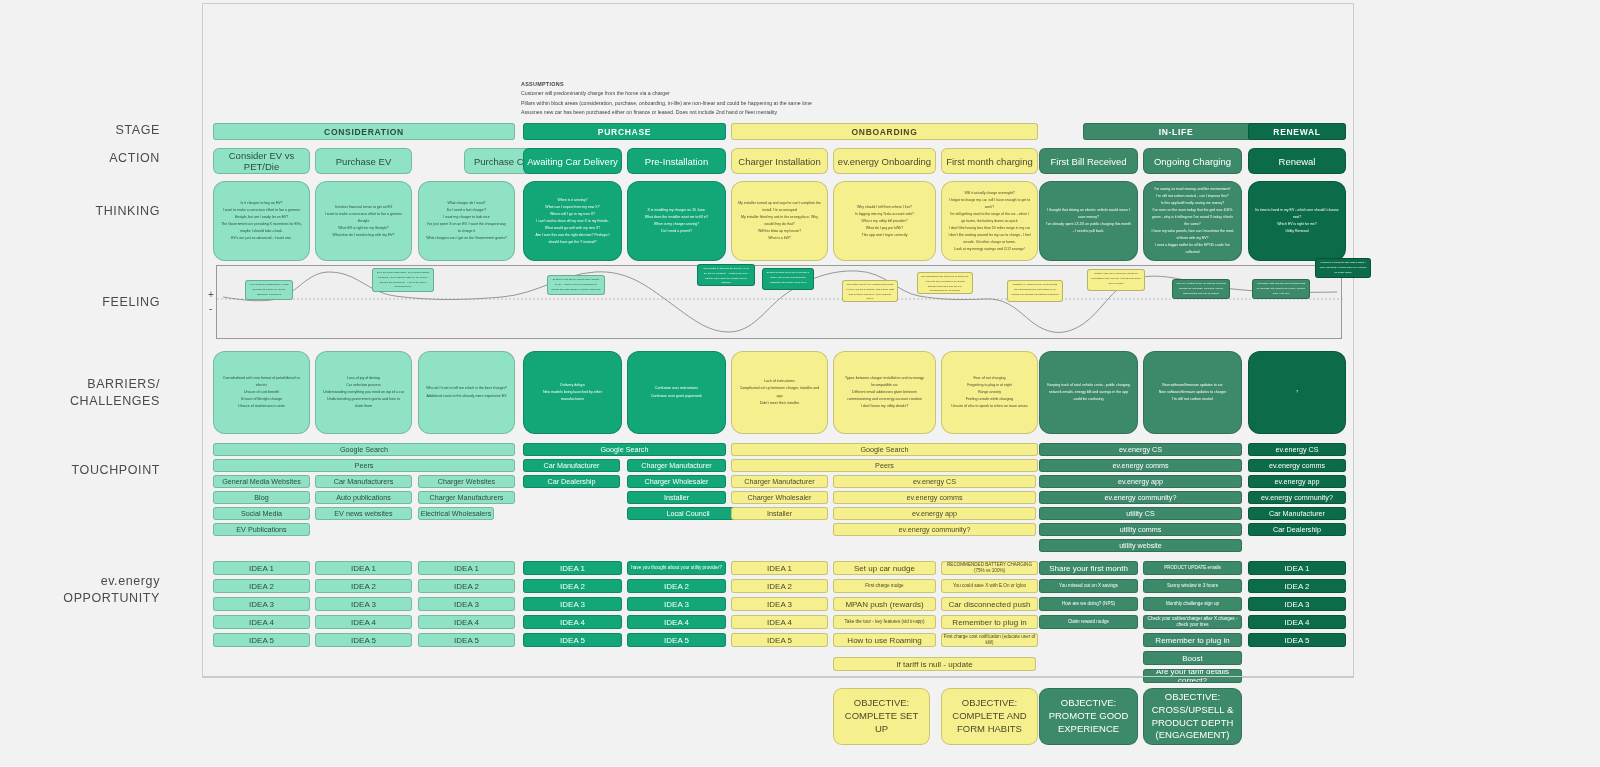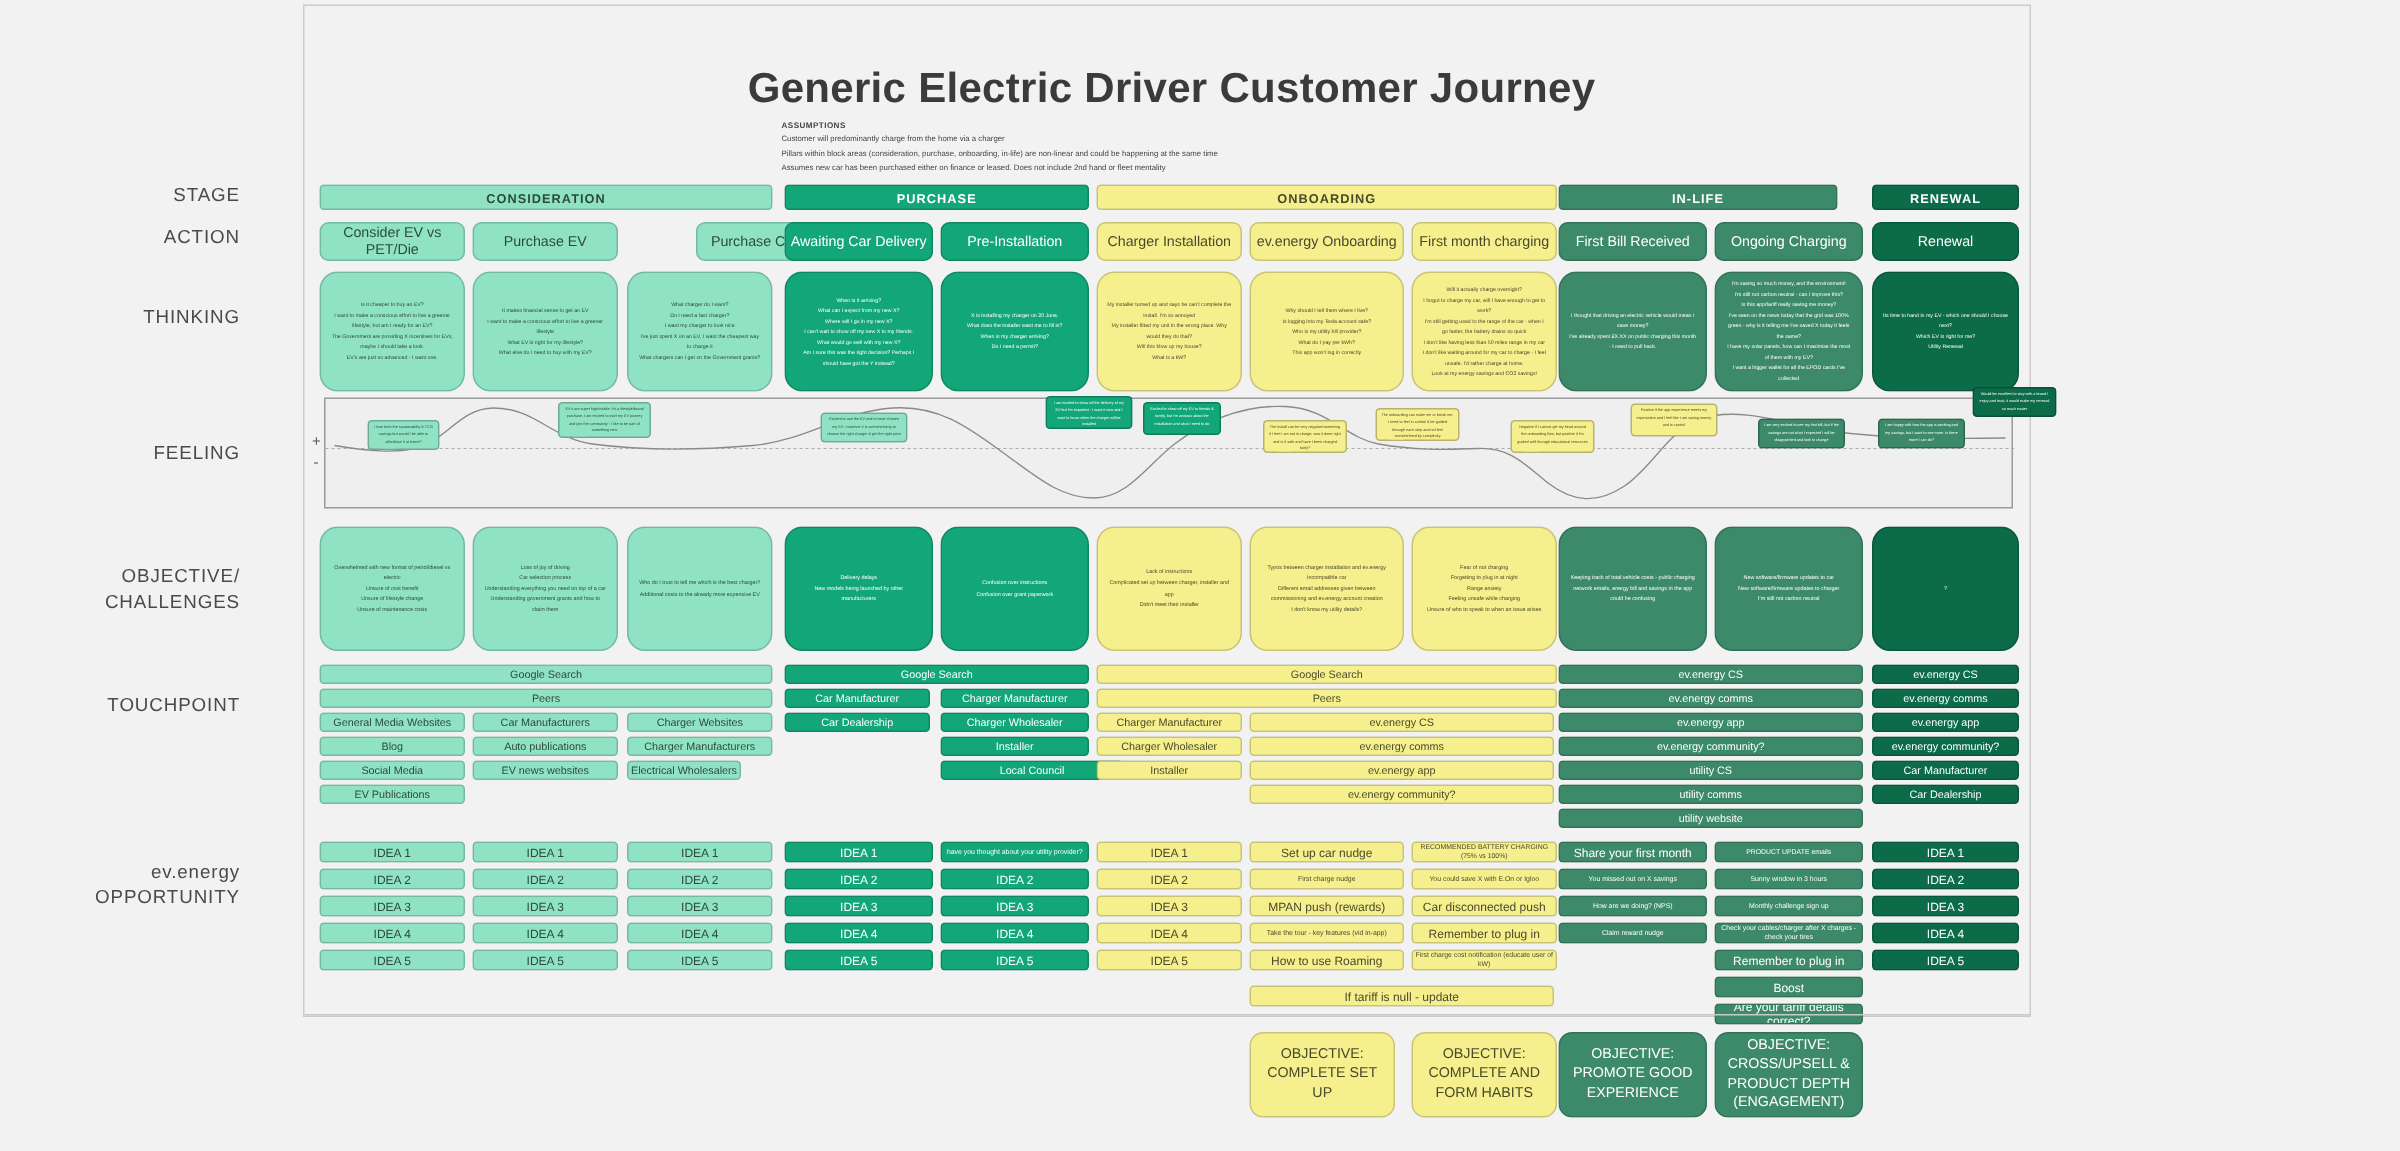--- a/index.html
+++ b/index.html
@@ -89,48 +89,47 @@
   .bubble.dark:after  { border-top-color:#0c6b49; }
   .sep { position:absolute; background:#c9c9c9; height:1px; }
 </style>
 </head>
 <body>
 
 <div class="rowlabel" style="left:10px; top:122px;">STAGE</div>
 <div class="rowlabel" style="left:10px; top:150px;">ACTION</div>
 <div class="rowlabel" style="left:10px; top:203px;">THINKING</div>
 <div class="rowlabel" style="left:10px; top:294px;">FEELING</div>
-<div class="rowlabel" style="left:10px; top:376px; white-space:pre-line;">OBJECTIVE/
+<div class="rowlabel" style="left:10px; top:376px; white-space:pre-line;">BARRIERS/
 CHALLENGES</div>
 <div class="rowlabel" style="left:10px; top:462px;">TOUCHPOINT</div>
 <div class="rowlabel" style="left:10px; top:573px; white-space:pre-line;">ev.energy
 OPPORTUNITY</div>
 
 <div id="board">
 
-  <h1 id="title" style="left:228px; top:20px;">Generic Electric Driver Customer Journey</h1>
 
   <div id="assumptions" style="left:318px; top:75px;">
     <div class="ahead">ASSUMPTIONS</div>
     <div>Customer will predominantly charge from the home via a charger</div>
     <div>Pillars within block areas (consideration, purchase, onboarding, in-life) are non-linear and could be happening at the same time</div>
     <div>Assumes new car has been purchased either on finance or leased. Does not include 2nd hand or fleet mentality</div>
   </div>
 
   <div id="stage-row">
       <div class="chip stage c-mint" style="left: 10px; top: 119px; width: 302px;">
         <span>CONSIDERATION</span>
       </div>
       <div class="chip stage c-green" style="left: 320px; top: 119px; width: 203px;">
         <span>PURCHASE</span>
       </div>
       <div class="chip stage c-yellow" style="left: 528px; top: 119px; width: 307px;">
         <span>ONBOARDING</span>
       </div>
-      <div class="chip stage c-sage" style="left: 836px; top: 119px; width: 186px;">
+      <div class="chip stage c-sage" style="left: 880px; top: 119px; width: 186px;">
         <span>IN-LIFE</span>
       </div>
       <div class="chip stage c-dark" style="left: 1045px; top: 119px; width: 98px;">
         <span>RENEWAL</span>
       </div>
     </div>
   <div id="action-row">
       <div class="chip action c-mint" style="left: 10px; top: 144px; width: 97px;">
         <span>Consider EV vs PET/Die</span>
       </div>

